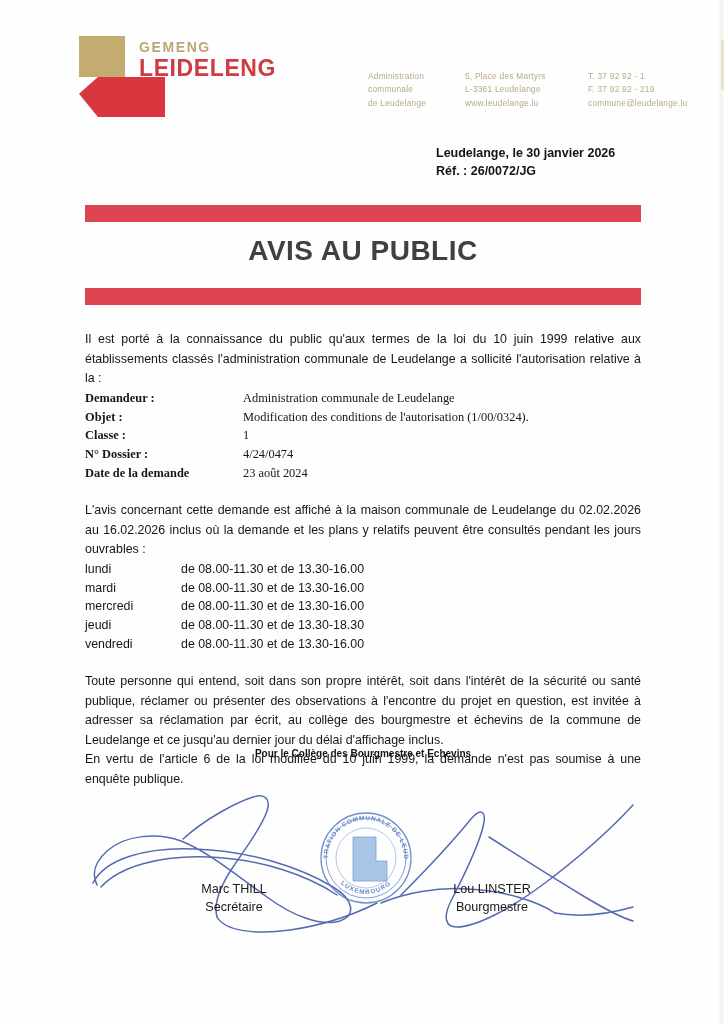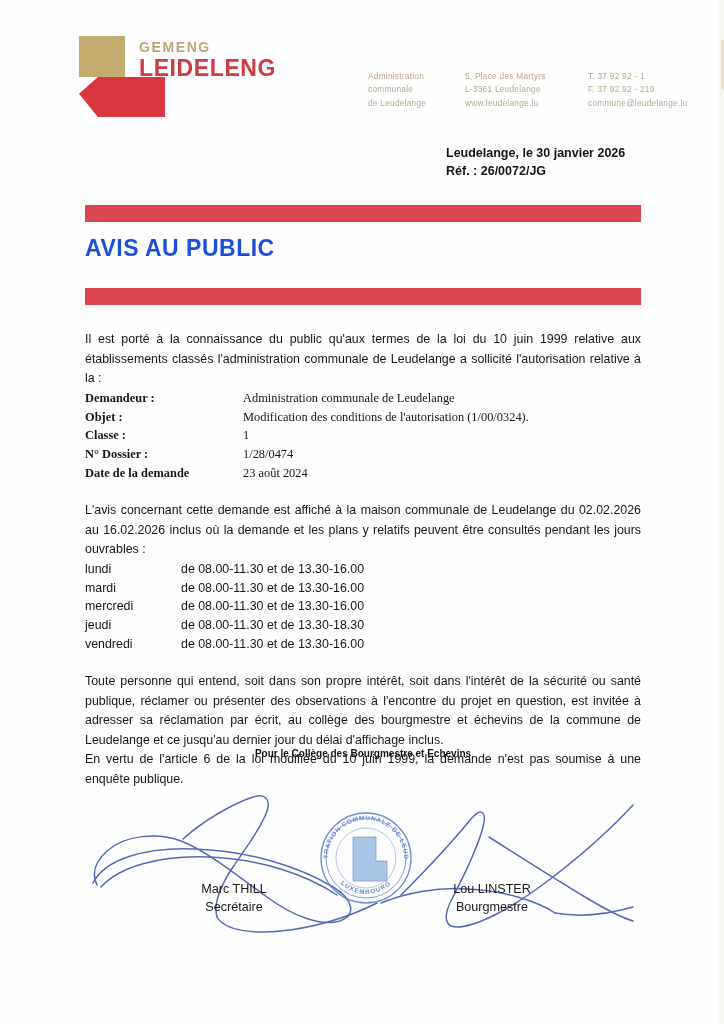--- a/index.html
+++ b/index.html
@@ -105,21 +105,21 @@
     letter-spacing: 0.25px;
   }
   .contact-col { width: 97px; }
   .contact-col:nth-child(2) { width: 123px; }
   .contact-col:nth-child(3) { width: 150px; }
   .contact-col span { display: block; white-space: nowrap; }
 
   
   .datebox {
     position: absolute;
-    left: 446px;
+    left: 436px;
     top: 145px;
     font-size: 12.5px;
     line-height: 1.42;
     font-weight: 700;
     color: #141414;
   }
   .datebox span { display: block; white-space: nowrap; }
 
   
   .banner {
@@ -136,25 +136,25 @@
     height: 17px;
     background: #dc4550;
   }
   .bar-top { top: 0; }
   .bar-bottom { top: 83px; }
   .banner-title {
     position: absolute;
     left: 0;
     top: 30px;
     width: 556px;
-    text-align: left;
-    font-size: 23px;
+    text-align: center;
+    font-size: 28px;
     font-weight: 700;
     letter-spacing: 0.5px;
-    color: #1d4ed8;
+    color: #404040;
   }
 
   
   .content {
     position: absolute;
     left: 85px;
     top: 330px;
     width: 556px;
   }
 
@@ -315,21 +315,21 @@
         <tr>
           <td class="label">Objet :</td>
           <td class="value">Modification des conditions de l'autorisation (1/00/0324).</td>
         </tr>
         <tr>
           <td class="label">Classe :</td>
           <td class="value">1</td>
         </tr>
         <tr>
           <td class="label">N° Dossier :</td>
-          <td class="value">1/28/0474</td>
+          <td class="value">4/24/0474</td>
         </tr>
         <tr>
           <td class="label">Date de la demande</td>
           <td class="value">23 août 2024</td>
         </tr>
       </tbody>
     </table>
 
     <p class="para para-affiche">L'avis concernant cette demande est affiché à la maison communale de Leudelange du 02.02.2026 au 16.02.2026 inclus où la demande et les plans y relatifs peuvent être consultés pendant les jours ouvrables :</p>
 

